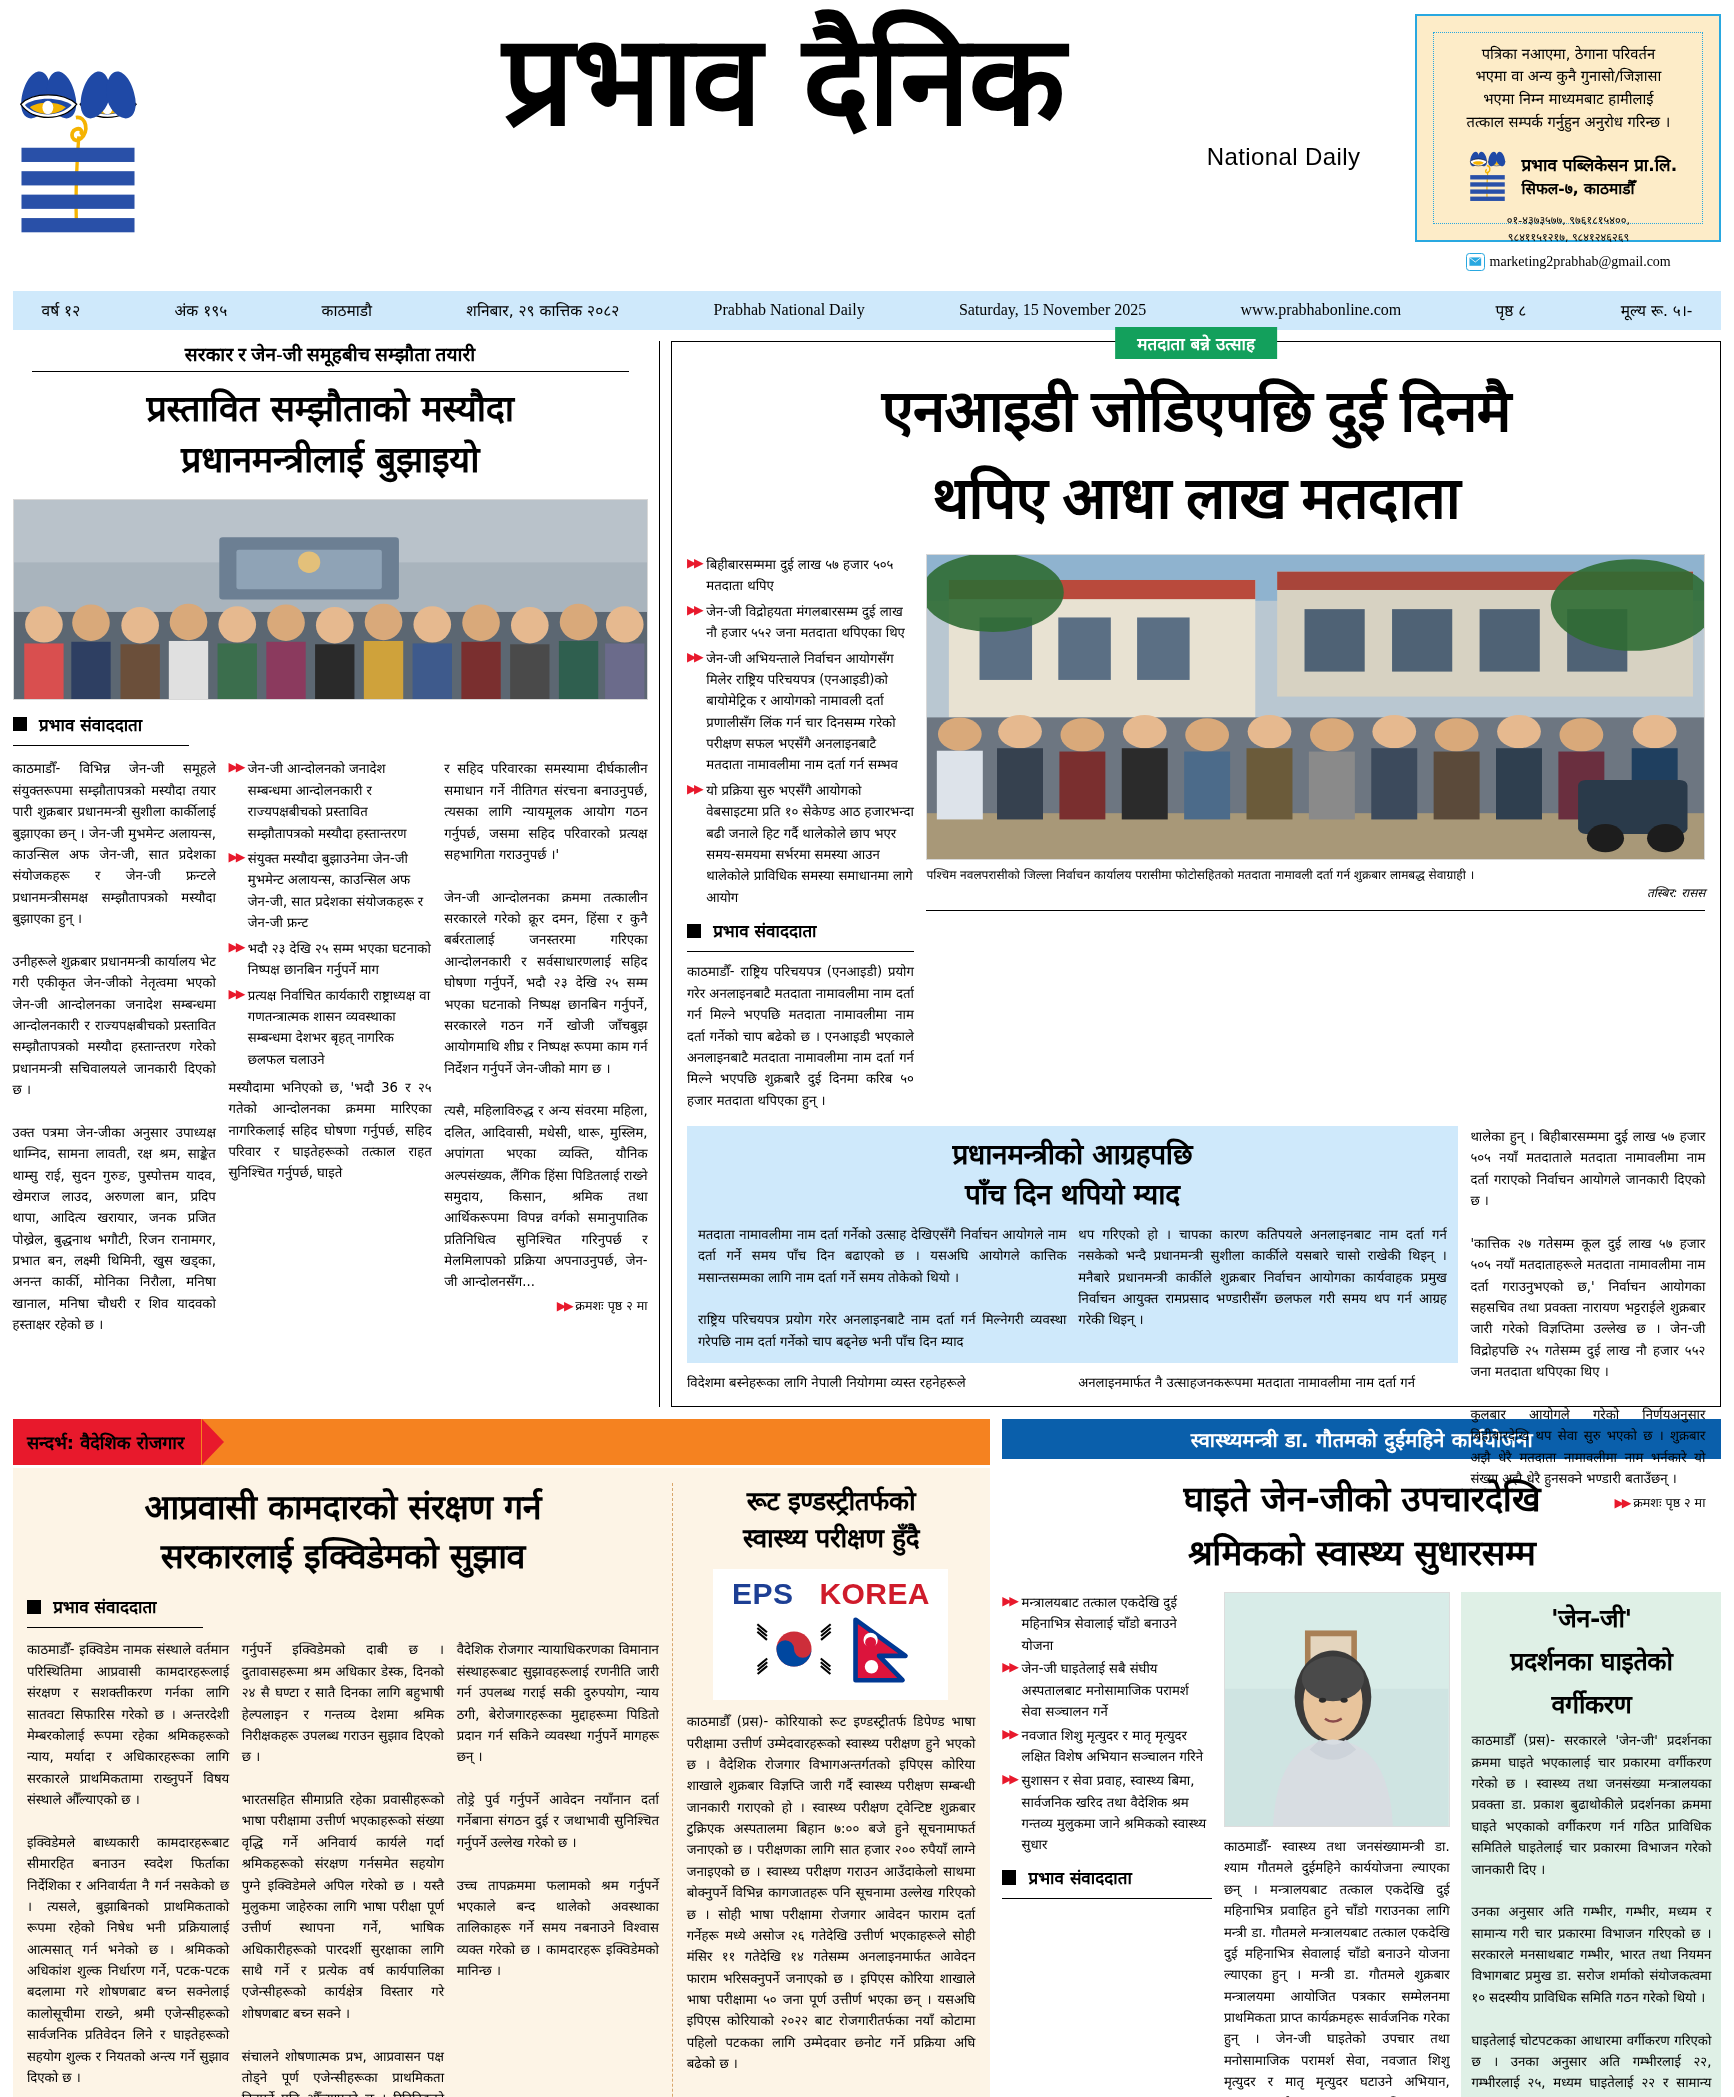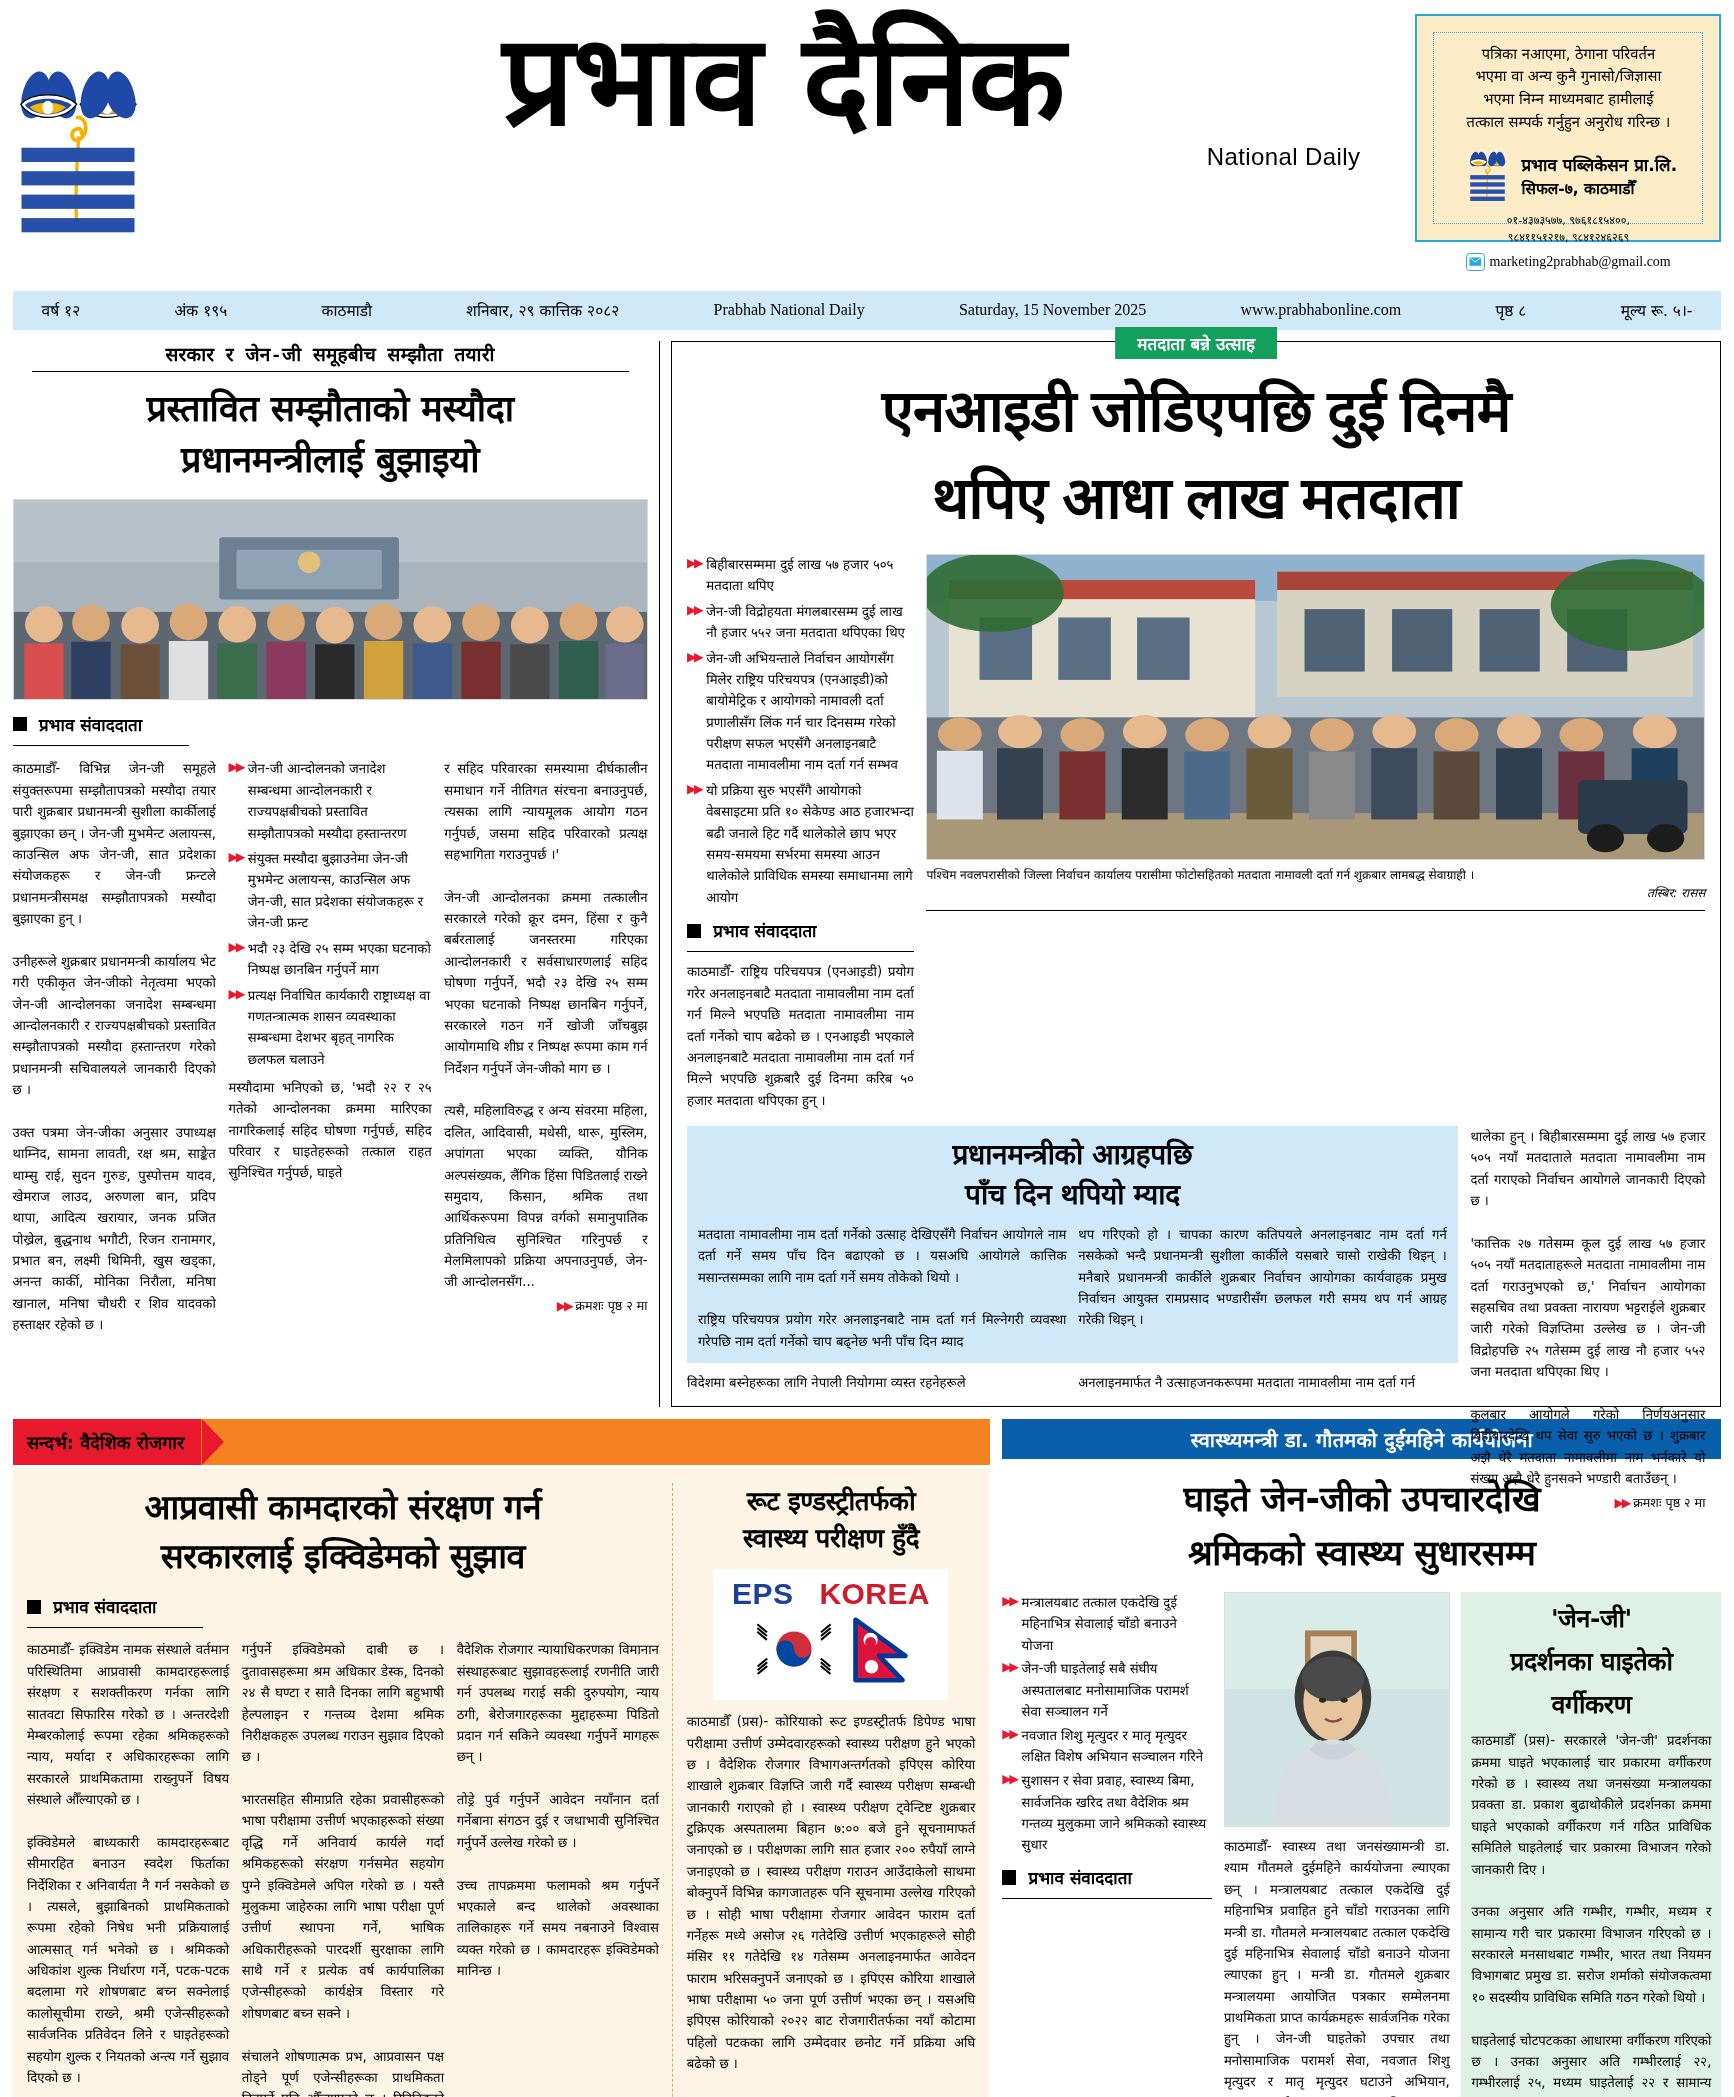--- a/index.html
+++ b/index.html
@@ -66,21 +66,21 @@
 
   
   .mainrow { display:flex; margin-top:11px; height:1066px; }
   .colL { width:646px; flex:0 0 646px; padding-right:11px; }
   .divider-v { width:1.3px; background:#000; flex:0 0 1.3px; }
   .colC { flex:1; padding-left:11px; }
 
   
   .kicker-wrap { text-align:center; padding:0 17px; }
   .kicker {
-    font-family:Liberation Mono, monospace; font-weight:bold;
+    font-family:Liberation Serif, serif; font-weight:bold;
     font-size:19px; letter-spacing:0.2px; padding-bottom:4.2px;
   }
   .kicker-rule { border-bottom:1.3px solid #000; width:94%; margin:0 auto 11px auto; }
   .headL {
     font-family:"DejaVu Sans", sans-serif; font-weight:bold;
     font-size:36px; line-height:1.42; text-align:center; letter-spacing:-0.4px;
   }
   .photoL { margin-top:14.3px; width:100%; height:201px; position:relative; overflow:hidden;
             border:0.4px solid #d8d8d8; }
 
@@ -357,21 +357,21 @@
               </div>
             <div class="bullet">
                 <span class="bico">▶▶</span>
                 <span>भदौ २३ देखि २५ सम्म भएका घटनाको निष्पक्ष छानबिन गर्नुपर्ने माग</span>
               </div>
             <div class="bullet">
                 <span class="bico">▶▶</span>
                 <span>प्रत्यक्ष निर्वाचित कार्यकारी राष्ट्राध्यक्ष वा गणतन्त्रात्मक शासन व्यवस्थाका सम्बन्धमा देशभर बृहत् नागरिक छलफल चलाउने</span>
               </div>
           </div>
-          <div class="bodytext" style="margin-top:6.7px">मस्यौदामा भनिएको छ, 'भदौ २२ र २५ गतेको आन्दोलनका क्रममा मारिएका नागरिकलाई सहिद घोषणा गर्नुपर्छ, सहिद परिवार र घाइतेहरूको तत्काल राहत सुनिश्चित गर्नुपर्छ, घाइते</div>
+          <div class="bodytext" style="margin-top:6.7px">मस्यौदामा भनिएको छ, 'भदौ 36 र २५ गतेको आन्दोलनका क्रममा मारिएका नागरिकलाई सहिद घोषणा गर्नुपर्छ, सहिद परिवार र घाइतेहरूको तत्काल राहत सुनिश्चित गर्नुपर्छ, घाइते</div>
         </div>
         <div>
           <div class="bodytext" style="white-space:pre-line">र सहिद परिवारका समस्यामा दीर्घकालीन समाधान गर्ने नीतिगत संरचना बनाउनुपर्छ, त्यसका लागि न्यायमूलक आयोग गठन गर्नुपर्छ, जसमा सहिद परिवारको प्रत्यक्ष सहभागिता गराउनुपर्छ ।'
 
 जेन-जी आन्दोलनका क्रममा तत्कालीन सरकारले गरेको क्रूर दमन, हिंसा र कुनै बर्बरतालाई जनस्तरमा गरिएका आन्दोलनकारी र सर्वसाधारणलाई सहिद घोषणा गर्नुपर्ने, भदौ २३ देखि २५ सम्म भएका घटनाको निष्पक्ष छानबिन गर्नुपर्ने, सरकारले गठन गर्ने खोजी जाँचबुझ आयोगमाथि शीघ्र र निष्पक्ष रूपमा काम गर्न निर्देशन गर्नुपर्ने जेन-जीको माग छ ।
 
 त्यसै, महिलाविरुद्ध र अन्य संवरमा महिला, दलित, आदिवासी, मधेसी, थारू, मुस्लिम, अपांगता भएका व्यक्ति, यौनिक अल्पसंख्यक, लैंगिक हिंसा पिडितलाई राख्ने समुदाय, किसान, श्रमिक तथा आर्थिकरूपमा विपन्न वर्गको समानुपातिक प्रतिनिधित्व सुनिश्चित गरिनुपर्छ र मेलमिलापको प्रक्रिया अपनाउनुपर्छ, जेन-जी आन्दोलनसँग...</div>
           <div class="contd">
             <span class="bico">▶▶</span><span>क्रमशः पृष्ठ २ मा</span>
           </div>

